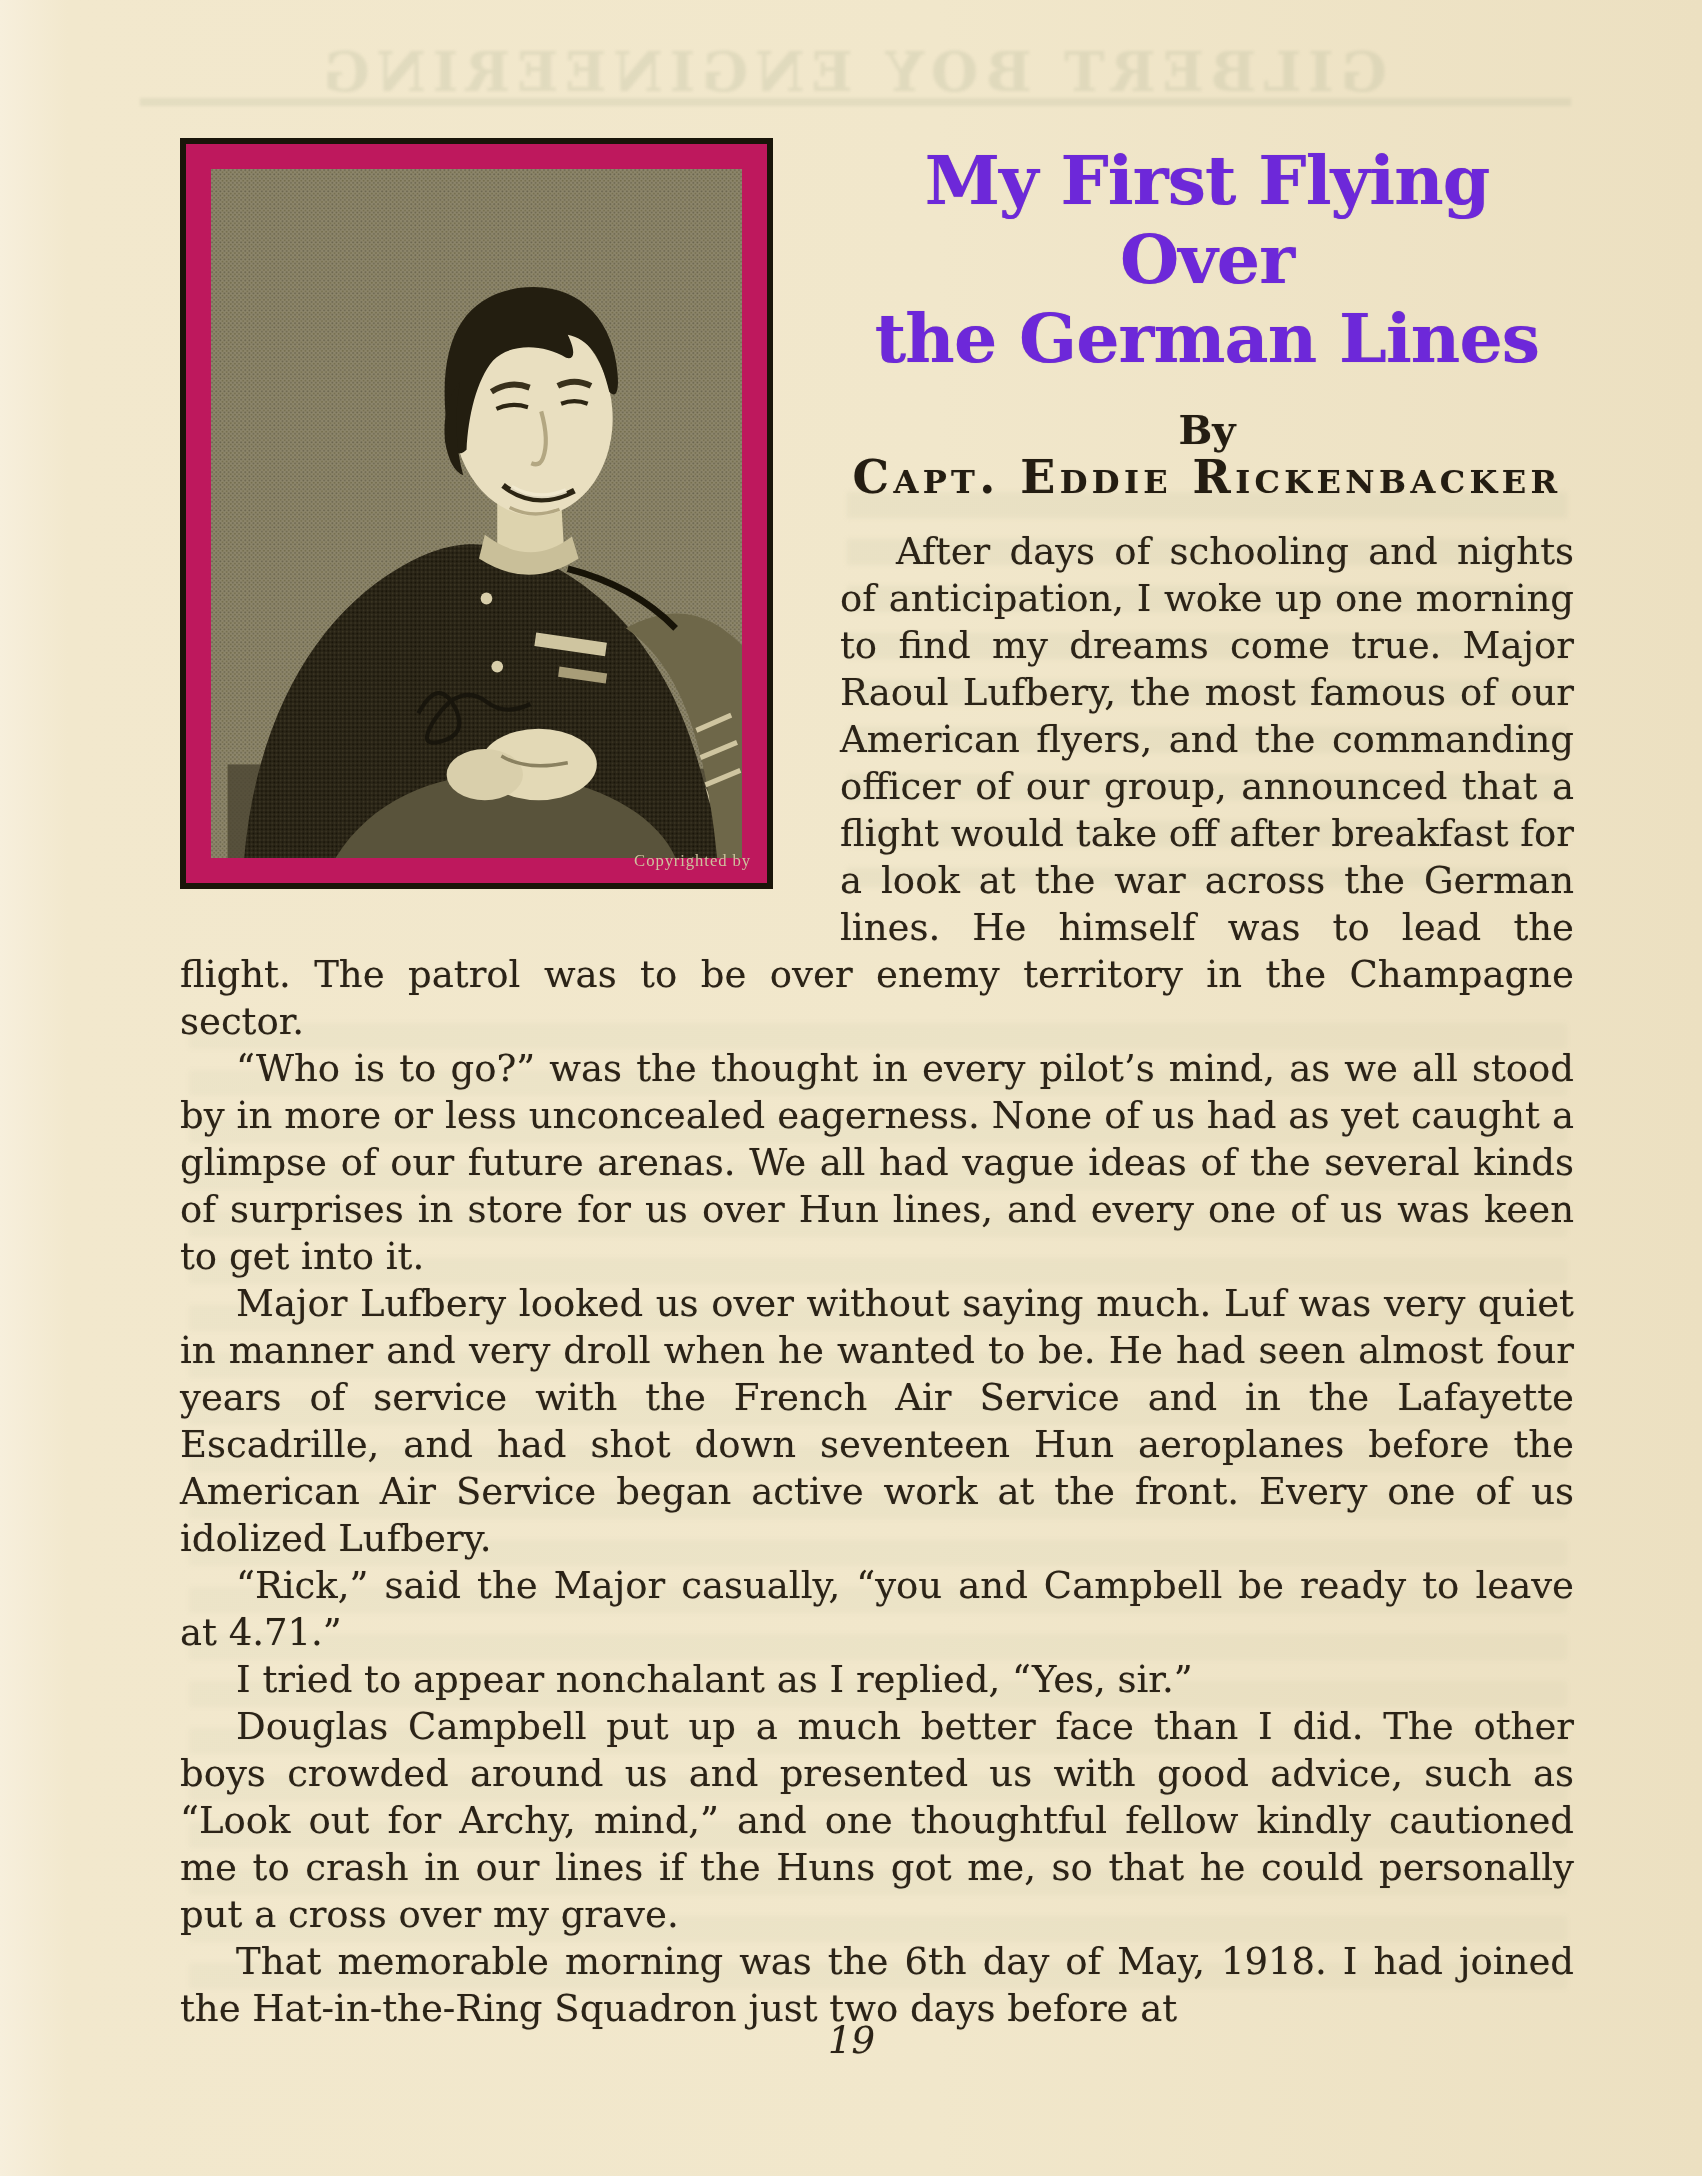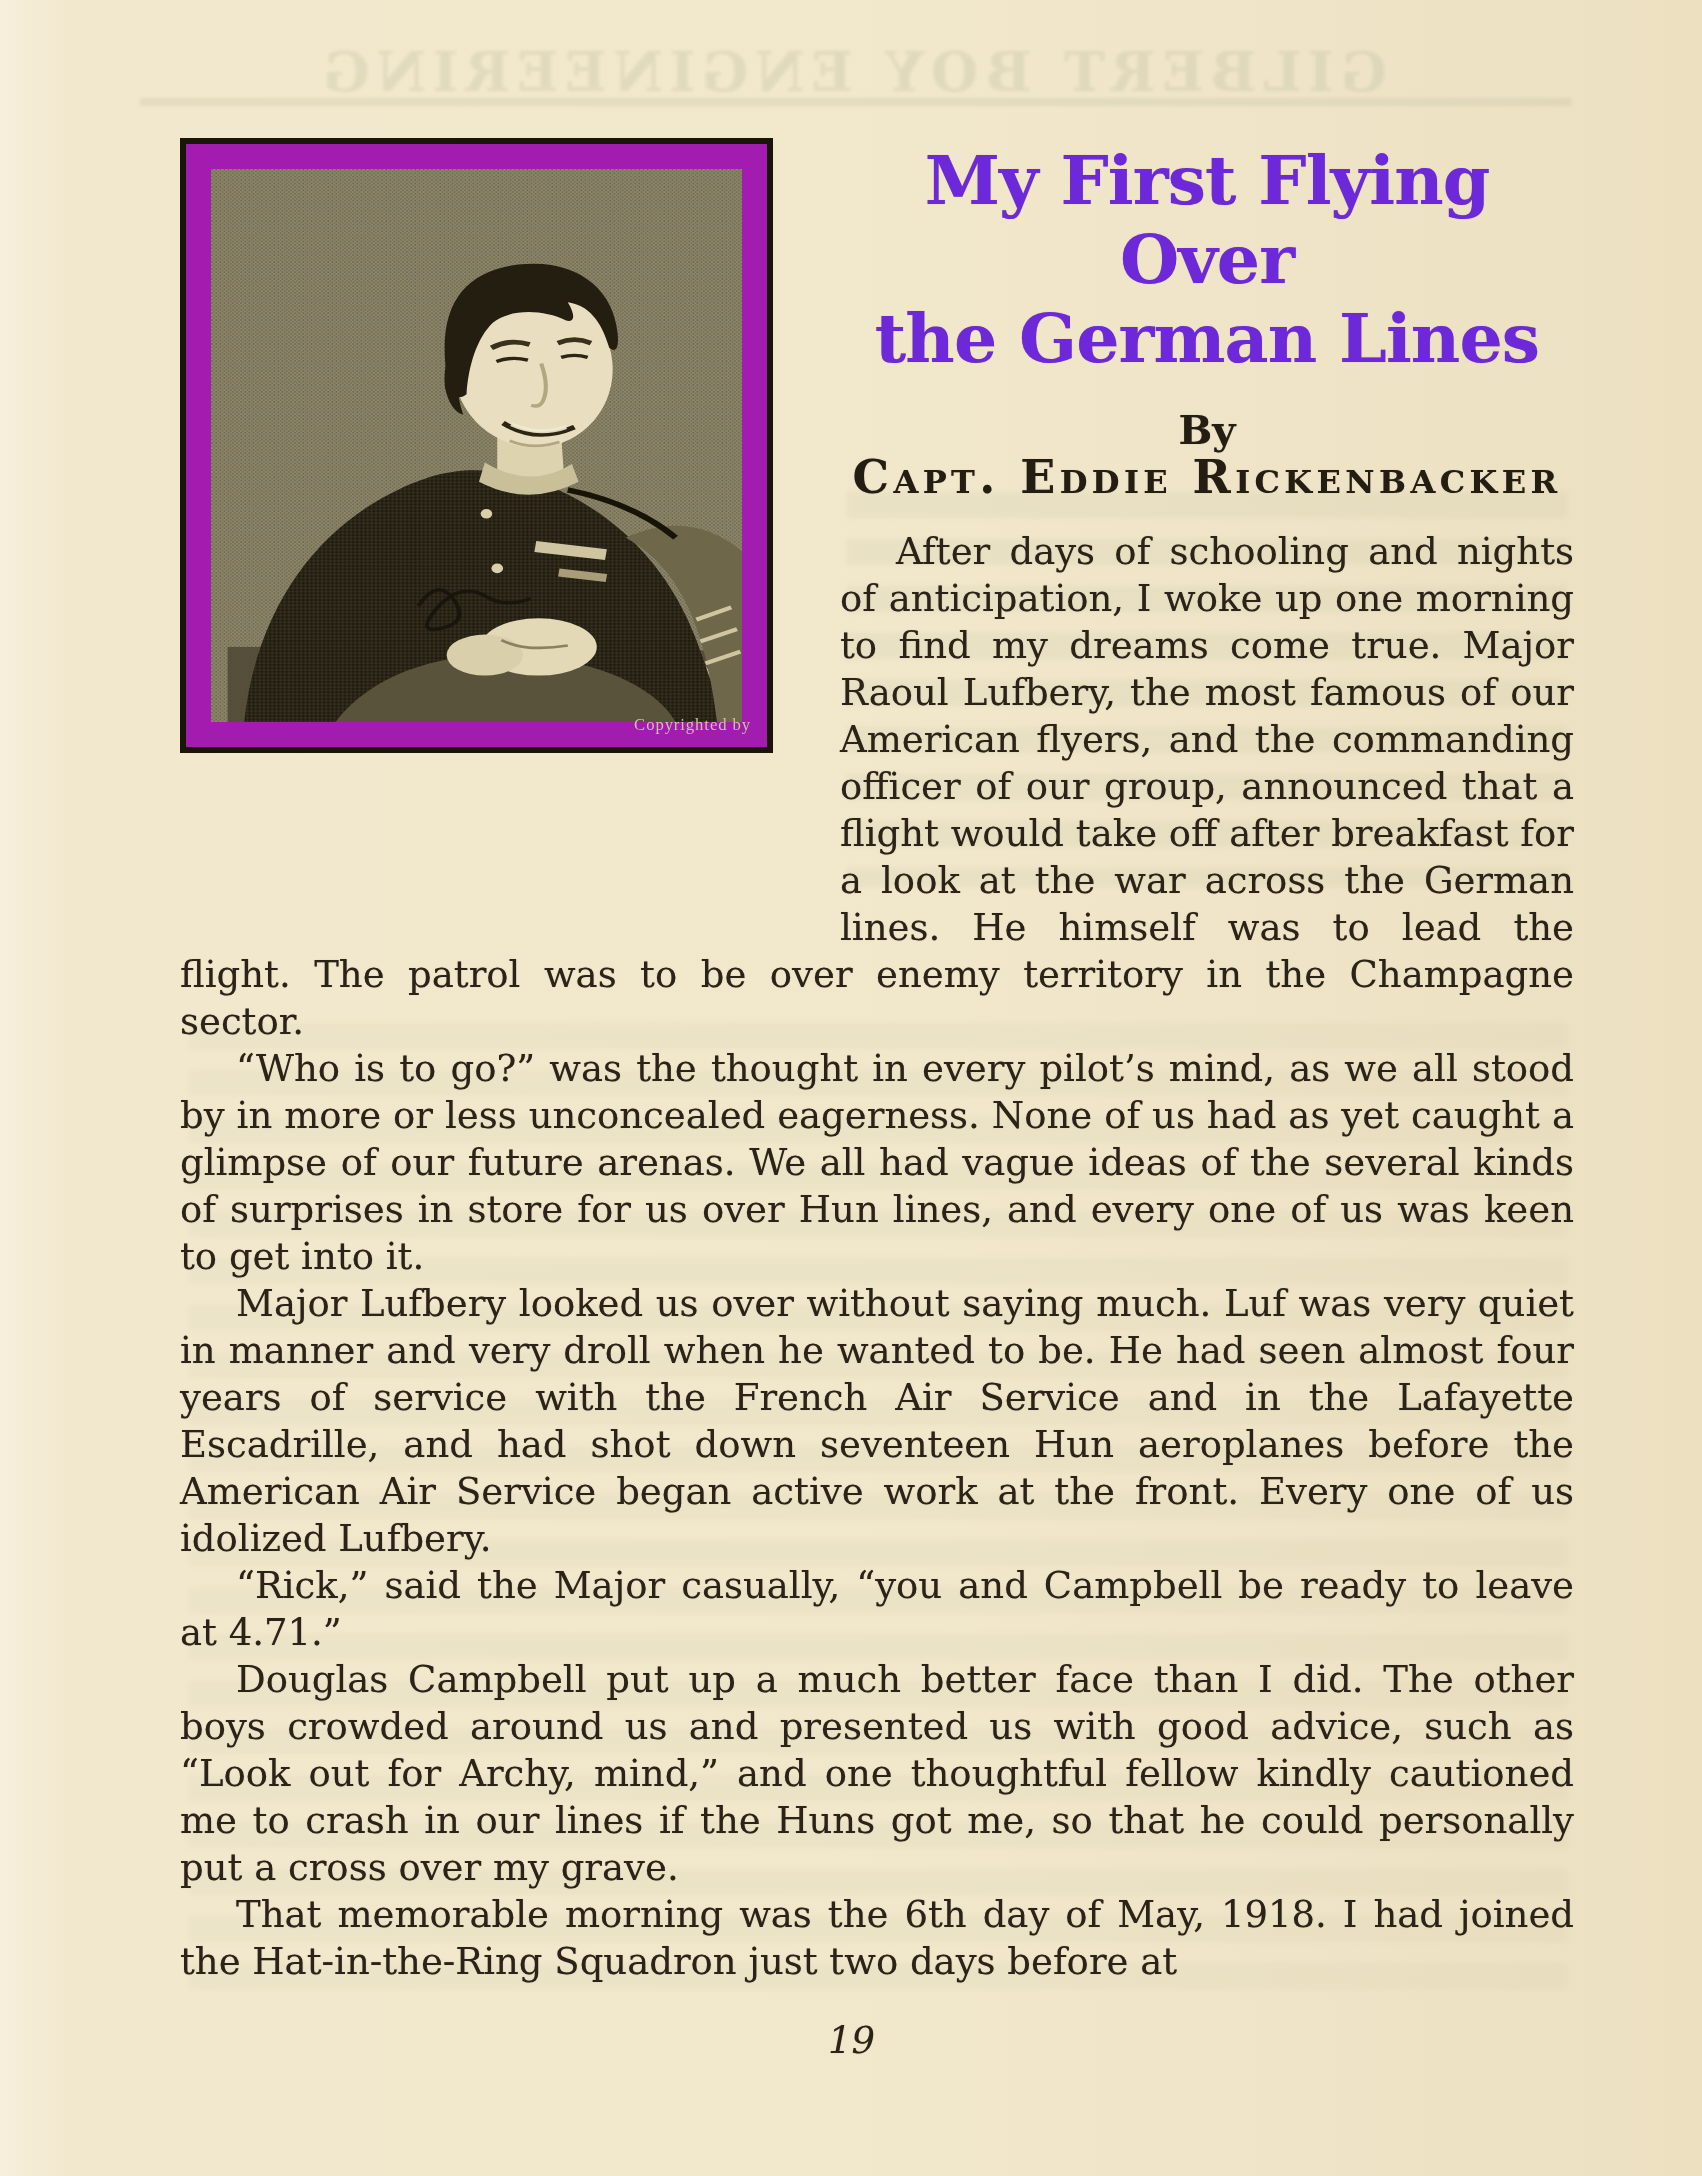--- a/index.html
+++ b/index.html
@@ -55,22 +55,22 @@
     font-weight:bold;font-size:46px;line-height:51px;
     font-variant:small-caps;letter-spacing:4.4px;color:#241d12;white-space:nowrap;
   }
 
   .article p{margin:0;text-indent:56px;}
   .article p.lead{margin-top:24.6px;}
   .article p + p{margin-top:0px;}
 
   
   .photo{
-    position:absolute;left:180px;top:138px;width:593px;height:615px;margin:0;
-    box-sizing:border-box;border:6.1px solid #191509;background:#a21caf;
+    position:absolute;left:180px;top:138px;width:593px;height:751px;margin:0;
+    box-sizing:border-box;border:6.1px solid #191509;background:#be185d;
     padding:25px;z-index:2;
   }
   .photo-inner{position:relative;width:100%;height:100%;background:#928a70;}
   .photo-inner svg{display:block;width:100%;height:100%;}
   .credit{
     position:absolute;right:16px;bottom:12.3px;
     font-size:16.7px;line-height:19.3px;color:#cdc29d;letter-spacing:0.9px;
     font-family:"Liberation Serif",serif;
   }
 
@@ -170,20 +170,21 @@
         <span>the German Lines</span>
       </h1>
       <div class="by">By</div>
       <div class="author">Capt. Eddie Rickenbacker</div>
     </header>
 
     <p class="lead">After days of schooling and nights of anticipation, I woke up one morning to find my dreams come true.  Major Raoul Lufbery, the most famous of our American flyers, and the commanding officer of our group, announced that a flight would take off after breakfast for a look at the war across the German lines.  He himself was to lead the flight.  The patrol was to be over enemy territory in the Champagne sector.</p>
     <p>“Who is to go?” was the thought in every pilot’s mind, as we all stood by in more or less unconcealed eagerness.  None of us had as yet caught a glimpse of our future arenas.  We all had vague ideas of the several kinds of surprises in store for us over Hun lines, and every one of us was keen to get into it.</p>
     <p>Major Lufbery looked us over without saying much.  Luf was very quiet in manner and very droll when he wanted to be.  He had seen almost four years of service with the French Air Service and in the Lafayette Escadrille, and had shot down seventeen Hun aeroplanes before the American Air Service began active work at the front.  Every one of us idolized Lufbery.</p>
     <p>“Rick,” said the Major casually, “you and Campbell be ready to leave at 4.71.”</p>
+    <p>I tried to appear nonchalant as I replied, “Yes, sir.”</p>
     <p>Douglas Campbell put up a much better face than I did.  The other boys crowded around us and presented us with good advice, such as “Look out for Archy, mind,” and one thoughtful fellow kindly cautioned me to crash in our lines if the Huns got me, so that he could personally put a cross over my grave.</p>
     <p>That memorable morning was the 6th day of May, 1918.  I had joined the Hat-in-the-Ring Squadron just two days before at</p>
   </article>
 
   <div class="folio">19</div>
 
 </div>
 
 
 </body></html>

